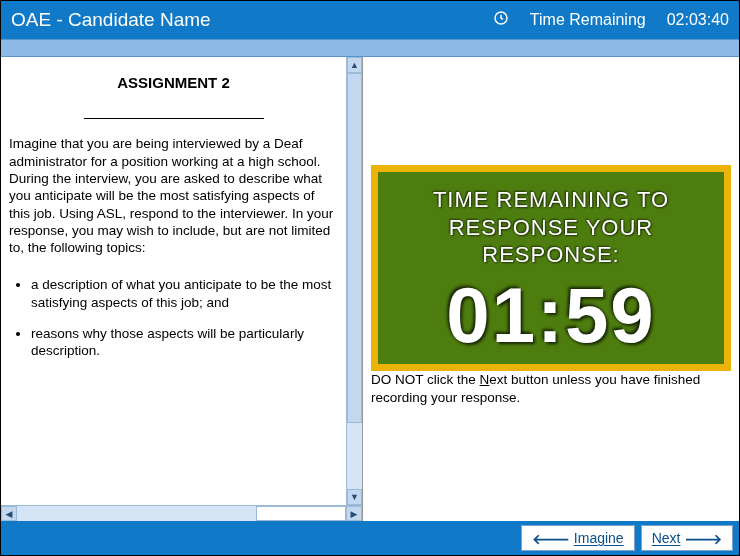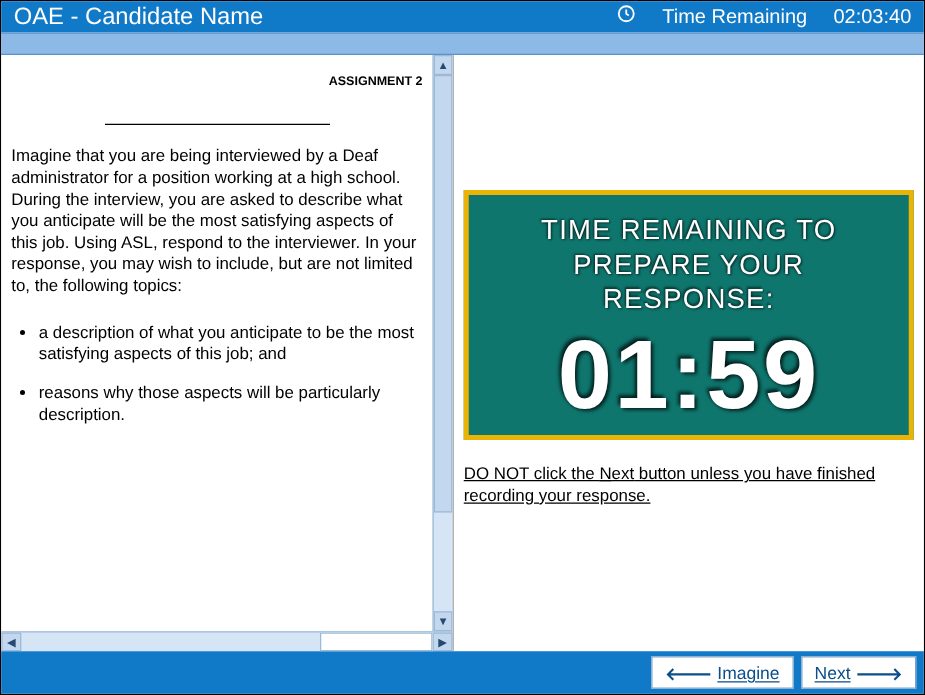--- a/index.html
+++ b/index.html
@@ -1,45 +1,45 @@
 <!DOCTYPE html>
 <html><head>
 <meta charset="utf-8">
 <style>
   * { box-sizing: border-box; }
   html, body { margin:0; padding:0; width:740px; height:556px; font-family: Arial, Helvetica, sans-serif; background:#fff; overflow:hidden; }
   .root { width:740px; height:556px; display:flex; flex-direction:column; border:1px solid #000; }
-  .header { background:#1079c8; color:#fff; display:flex; align-items:center; justify-content:space-between; padding:4px 10px; height:25px; }
+  .header { background:#1079c8; color:#fff; display:flex; align-items:center; justify-content:space-between; padding:4px 10px; height:38px; }
   .header-title { font-size:19px; }
   .time-wrap { display:flex; align-items:center; gap:21px; font-size:16px; }
   .clock-icon { width:16px; height:16px; }
   .bluebar { background:#8db9e6; height:18px; border-top:1px solid #5a94cd; border-bottom:1px solid #5a94cd; }
   .main { flex:1; display:flex; overflow:hidden; background:#fff; }
   .left-panel { width:362px; display:flex; flex-direction:column; border-right:1px solid #999; }
   .left-content { flex:1; position:relative; overflow:hidden; display:flex; }
   .left-text { flex:1; padding:10px 8px 10px 8px; font-size:13.5px; line-height:1.28; overflow:hidden; }
-  .left-text h3 { text-align:right; font-size:10px; font-weight:bold; margin:6px 0 14px 0; letter-spacing:0; }
+  .left-text h3 { text-align:center; font-size:15px; font-weight:bold; margin:6px 0 14px 0; letter-spacing:0; }
   .left-text .rule { text-align:center; margin:8px 0 12px 0; }
   .left-text .rule span { display:inline-block; border-top:1px solid #000; width:180px; }
   .left-text ul { padding-left:22px; margin:20px 0; }
   .left-text li { margin-bottom:14px; }
   .vscroll { width:16px; background:#d6e5f5; position:relative; border-left:1px solid #9cb9d6; display:flex; flex-direction:column; }
   .vscroll .arrow { height:16px; background:#c3d7ef; display:flex; align-items:center; justify-content:center; font-size:9px; color:#254a73; border:1px solid #9cb9d6; }
   .vscroll .track { flex:1; position:relative; }
   .vscroll .thumb { position:absolute; left:0; right:0; top:0; height:350px; background:#c3d7ef; border:1px solid #9cb9d6; }
   .hscroll { height:16px; background:#d6e5f5; display:flex; border-top:1px solid #9cb9d6; }
   .hscroll .arrow { width:16px; background:#c3d7ef; display:flex; align-items:center; justify-content:center; font-size:9px; color:#254a73; border:1px solid #9cb9d6; }
   .hscroll .track { flex:1; position:relative; }
   .hscroll .thumb { position:absolute; top:0; bottom:0; right:0; width:90px; background:#fff; border:1px solid #9cb9d6; }
   .right-panel { flex:1; padding:0 8px; display:flex; flex-direction:column; }
   .spacer-top { flex:0 0 108px; }
-  .timer-box { background:#0f766e; color:#fff; text-align:center; padding:14px 8px 8px 8px; border:4px solid #eab308; }
+  .timer-box { background:#4d7c0f; color:#fff; text-align:center; padding:14px 8px 8px 8px; border:7px solid #eab308; }
   .timer-box .label { font-size:22px; line-height:1.25; font-weight:400; letter-spacing:1px; text-shadow:1px 1px 2px rgba(0,0,0,.6), -1px -1px 2px rgba(0,0,0,.6); }
   .timer-box .digits { font-size:78px; font-weight:bold; line-height:1.05; margin-top:6px; letter-spacing:2px; text-shadow:2px 2px 3px rgba(0,0,0,.7), -2px -2px 3px rgba(0,0,0,.7); }
-  .warn-text { margin-top:18px; font-size:13.5px; line-height:1.3;text-decoration:underline; }
+  .warn-text { font-size:13.5px; line-height:1.3; }
   .footer { background:#1079c8; height:34px; display:flex; justify-content:flex-end; align-items:center; padding:0 6px; gap:6px; }
   .nav-btn { background:#fff; color:#0b4e8a; border:1px solid #7aa2ca; height:26px; padding:0 10px; font-size:14px; display:flex; align-items:center; gap:4px; cursor:pointer; }
   .nav-btn span.txt { text-decoration:underline; text-underline-offset:2px; }
   .nav-btn .arrow-ico { font-weight:bold; font-size:14px; }
 </style>
 </head>
 <body>
 
 <div class="root">
 
@@ -87,21 +87,21 @@
         </div>
         <div class="arrow">▶</div>
       </div>
     </div>
 
     <div class="right-panel">
       <div class="spacer-top"></div>
       <div class="timer-box">
         <div class="label">
           <span>TIME REMAINING TO</span><br>
-          <span>PREPARE YOUR</span><br>
+          <span>RESPONSE YOUR</span><br>
           <span>RESPONSE:</span>
         </div>
         <div class="digits">01:59</div>
       </div>
       <div class="warn-text">
         <span>DO NOT click the </span><span style="text-decoration:underline">N</span><span>ext</span><span> button unless you have finished recording your response.</span>
       </div>
     </div>
 
   </div>

